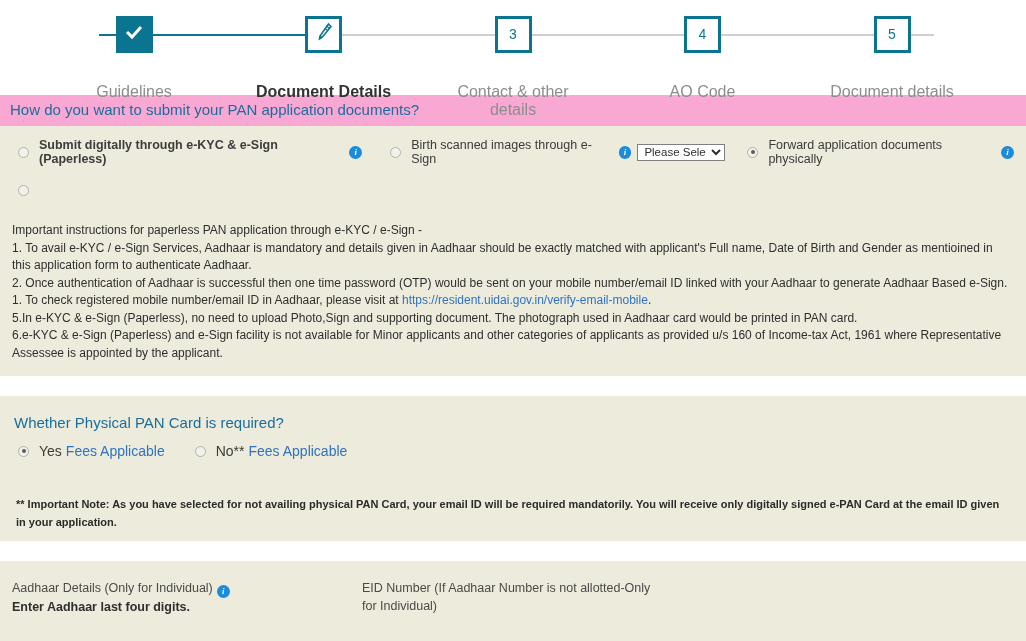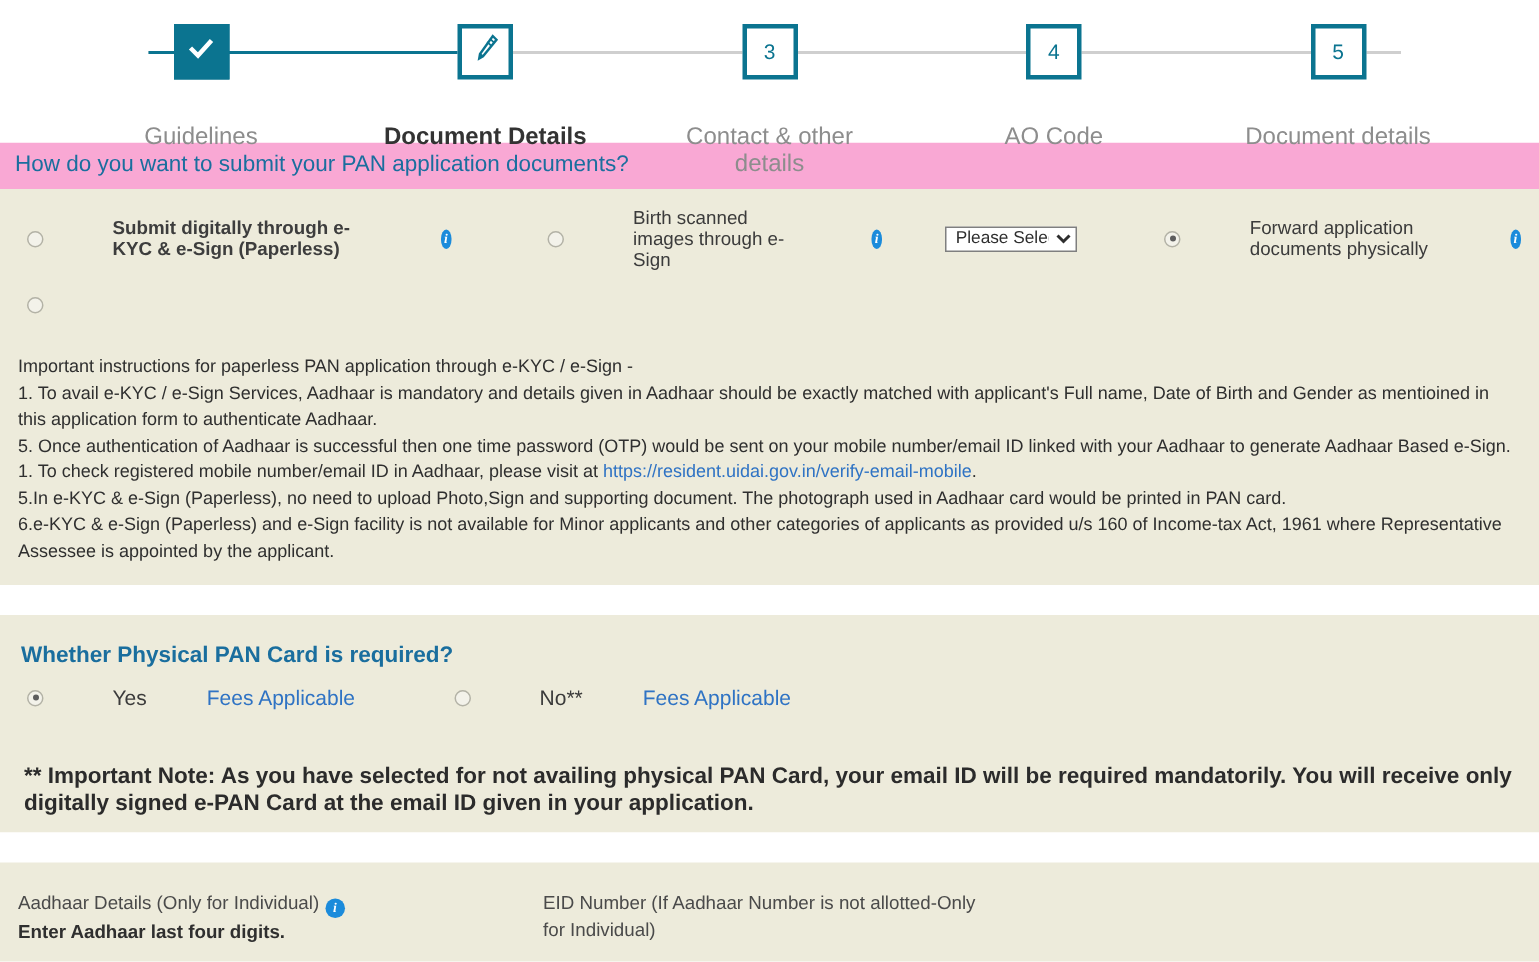--- a/index.html
+++ b/index.html
@@ -89,30 +89,28 @@
     padding: 6px 10px 8px 10px;
     background: #f9a8d4;
   }
   .panel {
     background: #edebdb;
     padding: 10px 12px 14px 12px;
   }
   .panel .section-heading {
     background: transparent;
     padding: 8px 0 10px 2px;
-    font-weight: bold;
   }
 
   
   .radio-row {
     display: flex;
     align-items: center;
     font-size: 12.5px;
     color: #3b3b3b;
-    gap: 36px;
   }
   .rad {
     width: 11px;
     height: 11px;
     border-radius: 50%;
     border: 1px solid #b3b2a6;
     background: #f3f2ea;
     display: inline-block;
     box-sizing: border-box;
     position: relative;
@@ -166,21 +164,21 @@
     color: #2f2f2f;
   }
   .instructions a, .linkblue {
     color: #2f73c4;
     text-decoration: none;
     text-align: right;
   }
 
   
   .note {
-    font-size: 15px;
+    font-size: 11px;
     font-weight: bold;
     line-height: 18px;
     color: #2b2b2b;
   }
 
   
   .field-grid {
     display: flex;
     padding-top: 4px;
   }
@@ -267,21 +265,21 @@
     <span class="info-icon">i</span>
   </div>
 
   <div style="padding-left:6px; margin-top:16px;">
     <span class="rad"></span>
   </div>
 
   <div class="instructions">
     <div>Important instructions for paperless PAN application through e-KYC / e-Sign -</div>
     <div>1. To avail e-KYC / e-Sign Services, Aadhaar is mandatory and details given in Aadhaar should be exactly matched with applicant's Full name, Date of Birth and Gender as mentioined in this application form to authenticate Aadhaar.</div>
-    <div>5. Once authentication of Aadhaar is successful then one time password (OTP) would be sent on your mobile number/email ID linked with your Aadhaar to generate Aadhaar Based e-Sign.</div>
+    <div>2. Once authentication of Aadhaar is successful then one time password (OTP) would be sent on your mobile number/email ID linked with your Aadhaar to generate Aadhaar Based e-Sign.</div>
     <div>
       <span>1. To check registered mobile number/email ID in Aadhaar, please visit at </span><a href="#" class="linkblue">https://resident.uidai.gov.in/verify-email-mobile</a><span>.</span>
     </div>
     <div>5.In e-KYC &amp; e-Sign (Paperless), no need to upload Photo,Sign and supporting document. The photograph used in Aadhaar card would be printed in PAN card.</div>
     <div>6.e-KYC &amp; e-Sign (Paperless) and e-Sign facility is not available for Minor applicants and other categories of applicants as provided u/s 160 of Income-tax Act, 1961 where Representative Assessee is appointed by the applicant.</div>
   </div>
 </div>
 
 <div class="gap-white"></div>
 

